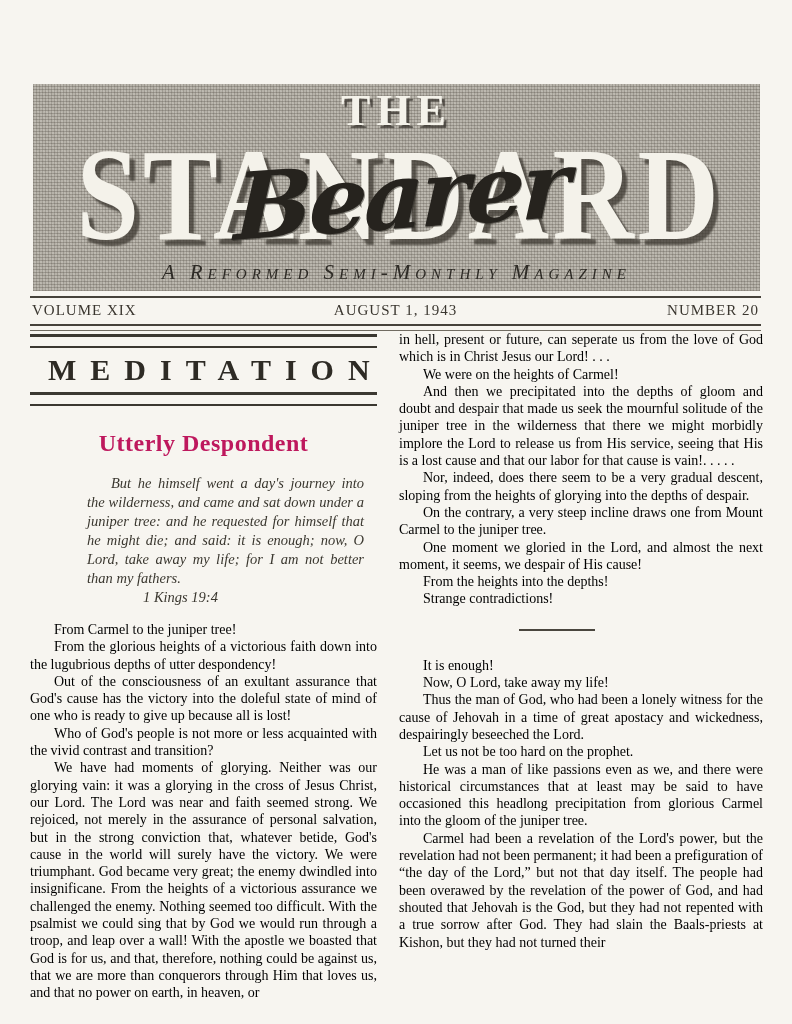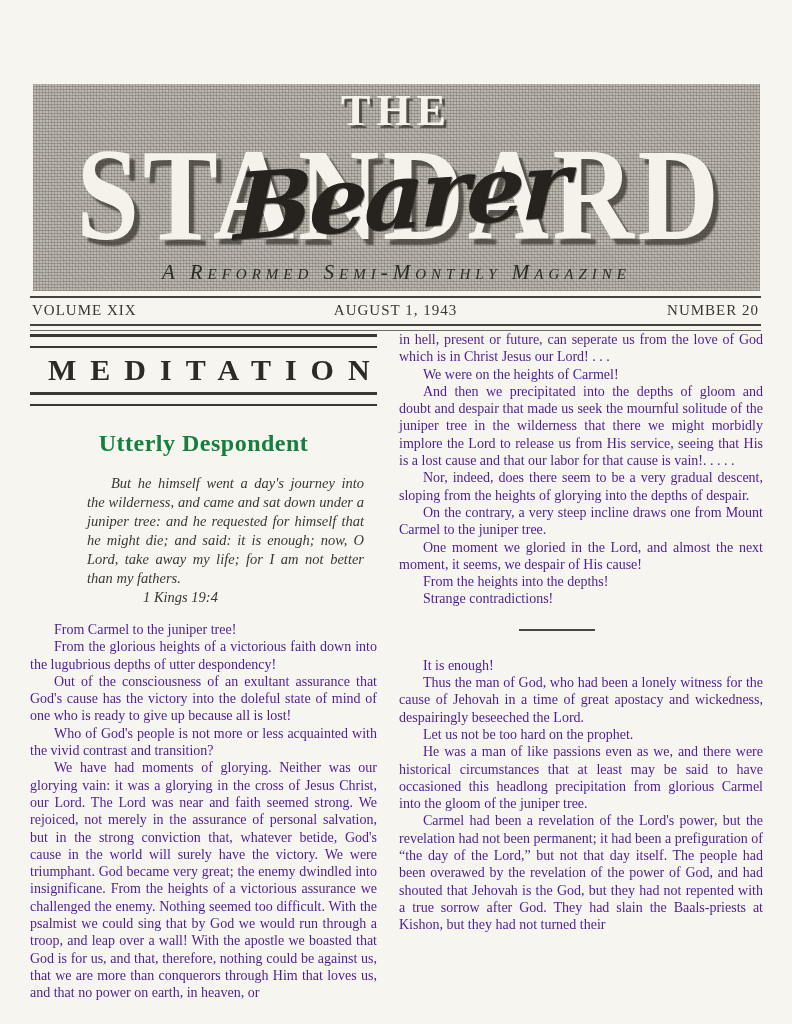--- a/index.html
+++ b/index.html
@@ -89,39 +89,39 @@
     margin:4px 4px;line-height:36px;
     text-align:center;
     font-size:30px;font-weight:bold;letter-spacing:14px;
     text-indent:14px;
     color:#2e2b25;
   }
   h2.article-title{
     margin:24px 0 0 0;
     text-align:center;
     font-size:24px;font-weight:bold;letter-spacing:.5px;
-    color:#15803d;
+    color:#be185d;
   }
   blockquote.scripture{
     margin:17px 13px 0 57px;
     font-style:italic;
     font-size:14.5px;line-height:19px;
     text-align:justify;text-indent:24px;
     color:#3a372f;
   }
   .quote-ref{
     margin:1px 46px 0 0;
     text-align:center;font-style:italic;
     font-size:14.5px;color:#3a372f;
   }
   .col p{
     margin:0;
     font-size:14px;line-height:17.3px;
     text-align:justify;text-indent:24px;
-    color:#4c1d95;
+    color:#000000;
   }
   .col-left p.first{margin-top:15px;}
   .col p.noindent{text-indent:0;}
   .divider{
     width:76px;height:0;
     border-top:2px solid #4a463e;
     margin:21px 0 26px 120px;
   }
 </style>
 </head>
@@ -170,20 +170,21 @@
       <p>And then we precipitated into the depths of gloom and doubt and despair that made us seek the mournful solitude of the juniper tree in the wilderness that there we might morbidly implore the Lord to release us from His service, seeing that His is a lost cause and that our labor for that cause is vain!. . . . .</p>
       <p>Nor, indeed, does there seem to be a very gradual descent, sloping from the heights of glorying into the depths of despair.</p>
       <p>On the contrary, a very steep incline draws one from Mount Carmel to the juniper tree.</p>
       <p>One moment we gloried in the Lord, and almost the next moment, it seems, we despair of His cause!</p>
       <p>From the heights into the depths!</p>
       <p>Strange contradictions!</p>
 
       <div class="divider"></div>
 
       <p>It is enough!</p>
+      <p>Now, O Lord, take away my life!</p>
       <p>Thus the man of God, who had been a lonely witness for the cause of Jehovah in a time of great apostacy and wickedness, despairingly beseeched the Lord.</p>
       <p>Let us not be too hard on the prophet.</p>
       <p>He was a man of like passions even as we, and there were historical circumstances that at least may be said to have occasioned this headlong precipitation from glorious Carmel into the gloom of the juniper tree.</p>
       <p>Carmel had been a revelation of the Lord's power, but the revelation had not been permanent; it had been a prefiguration of “the day of the Lord,” but not that day itself.  The people had been overawed by the revelation of the power of God, and had shouted that Jehovah is the God, but they had not repented with a true sorrow after God.  They had slain the Baals-priests at Kishon, but they had not turned their</p>
     </section>
 
   </main>
 </div>
 
 </body></html>

